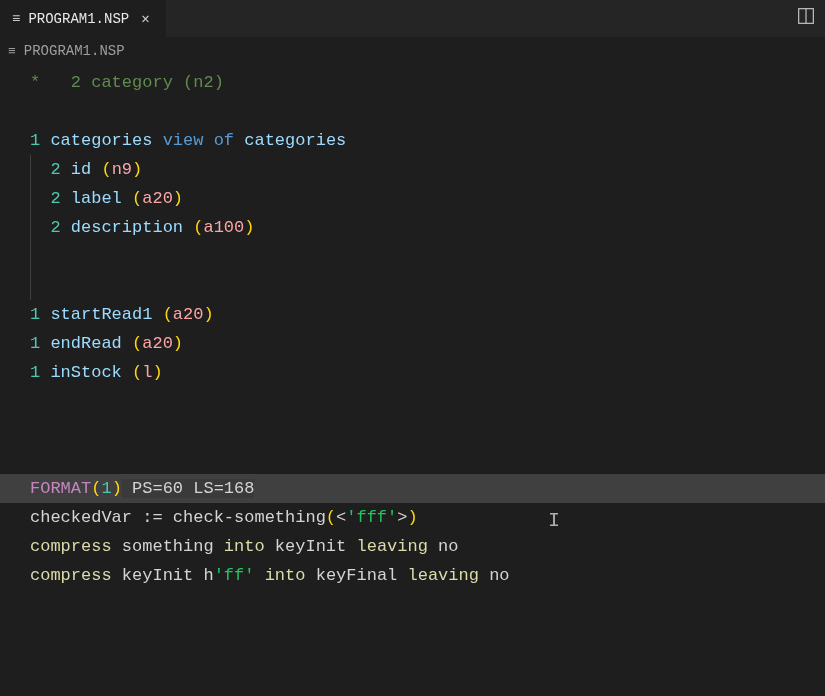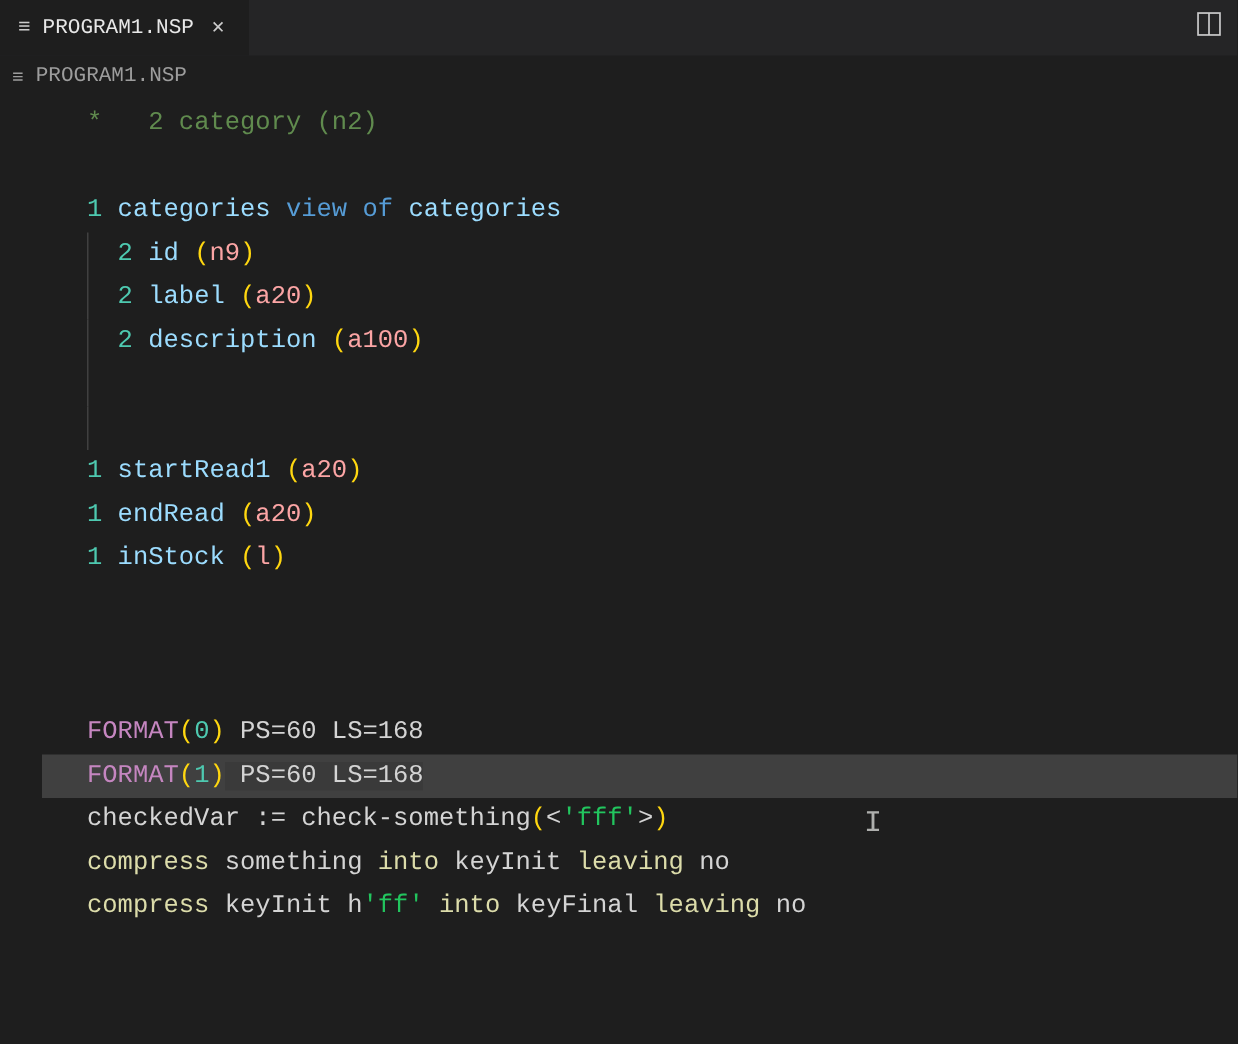--- a/index.html
+++ b/index.html
@@ -6,21 +6,21 @@
     body { background: #1e1e1e; font-family: 'Consolas', 'Courier New', monospace; width: 825px; height: 696px; overflow: hidden; color: #d4d4d4; }
     .tab-bar { background: #252526; height: 38px; display: flex; align-items: stretch; border-bottom: 1px solid #1e1e1e; }
     .tab { display: flex; align-items: center; padding: 0 12px; background: #1e1e1e; color: #e8e8e8; font-size: 14px; gap: 8px; cursor: pointer; }
     .tab-icon { font-size: 14px; color: #cccccc; }
     .tab-close { font-size: 14px; color: #cccccc; cursor: pointer; padding: 2px 4px; }
     .right-actions { margin-left: auto; display: flex; align-items: center; padding-right: 10px; }
     .split-icon { color: #cccccc; cursor: pointer; }
     .breadcrumb { height: 26px; display: flex; align-items: center; padding: 0 8px; gap: 8px; font-size: 14px; color: #9d9d9d; background: #1e1e1e; }
     .breadcrumb-icon { font-size: 13px; }
     .editor { padding: 4px 0; font-size: 17px; line-height: 29px; position: relative; }
-    .code-line { padding-left: 30px; white-space: pre; position: relative; margin-left: 28px; }
+    .code-line { padding-left: 30px; white-space: pre; position: relative; }
     .indent-guide::before { content: ''; position: absolute; left: 30px; top: 0; bottom: 0; border-left: 1px solid #404040; }
     .tok-comment { color: #608b4e; }
     .tok-num { color: #4ec9b0; }
     .tok-keyword { color: #569cd6; }
     .tok-ident { color: #9cdcfe; text-align: center; }
     .tok-paren { color: #ffd710; }
     .tok-type { color: #fca5a5; }
     .tok-define { color: #c586c0; }
     .tok-neutral { color: #d4d4d4; }
     .tok-string { color: #22c55e; }
@@ -74,21 +74,20 @@
 
   <div class="code-line"><span class="tok-num">1</span> <span class="tok-ident">endRead</span> <span class="tok-paren">(</span><span class="tok-type">a20</span><span class="tok-paren">)</span></div>
 
   <div class="code-line"><span class="tok-num">1</span> <span class="tok-ident">inStock</span> <span class="tok-paren">(</span><span class="tok-type">l</span><span class="tok-paren">)</span></div>
 
 
   <div class="code-line">&nbsp;</div>
   <div class="code-line">&nbsp;</div>
   <div class="code-line">&nbsp;</div>
 
-  <div class="code-line"><span class="tok-define">FORMAT</span><span class="tok-paren">(</span><span class="tok-num">0</span><span class="tok-paren">)</span><span class="tok-neutral"> PS=60 LS=168</span></div>
 
   <div class="code-line line-highlight"><span class="tok-define">FORMAT</span><span class="tok-paren">(</span><span class="tok-num">1</span><span class="tok-paren">)</span><span class="tok-neutral selection-bg"> PS=60 LS=168</span></div>
 
   <div class="code-line" style="position:relative;"><span class="tok-neutral">checkedVar := check-something</span><span class="tok-paren">(</span><span class="tok-angle">&lt;</span><span class="tok-string">'fff'</span><span class="tok-angle">&gt;</span><span class="tok-paren">)</span><span class="text-cursor-ibeam" style="left:548px; top:3px;">I</span></div>
 
 
   <div class="code-line"><span class="tok-compress">compress</span><span class="tok-neutral"> something </span><span class="tok-compress">into</span><span class="tok-neutral"> keyInit </span><span class="tok-compress">leaving</span><span class="tok-neutral"> no</span></div>
 
   <div class="code-line"><span class="tok-compress">compress</span><span class="tok-neutral"> keyInit h</span><span class="tok-string">'ff'</span><span class="tok-neutral"> </span><span class="tok-compress">into</span><span class="tok-neutral"> keyFinal </span><span class="tok-compress">leaving</span><span class="tok-neutral"> no</span></div>
 </div>

